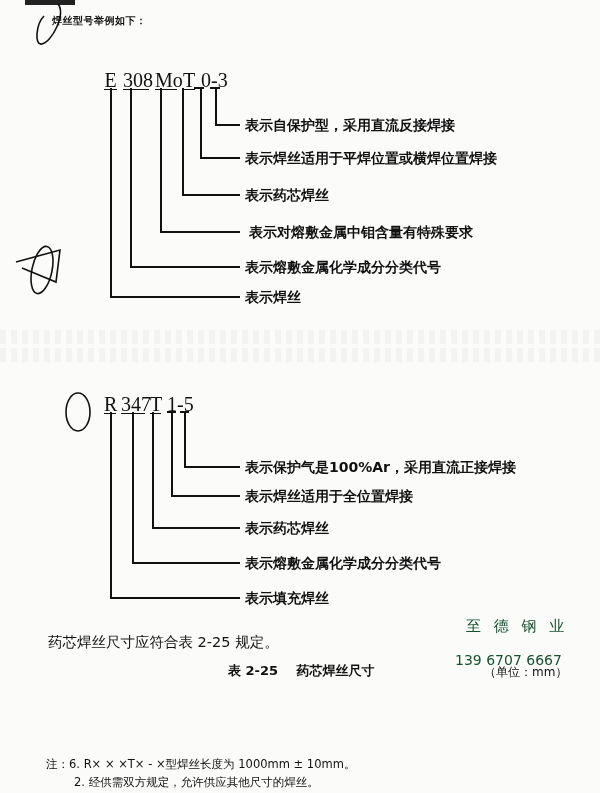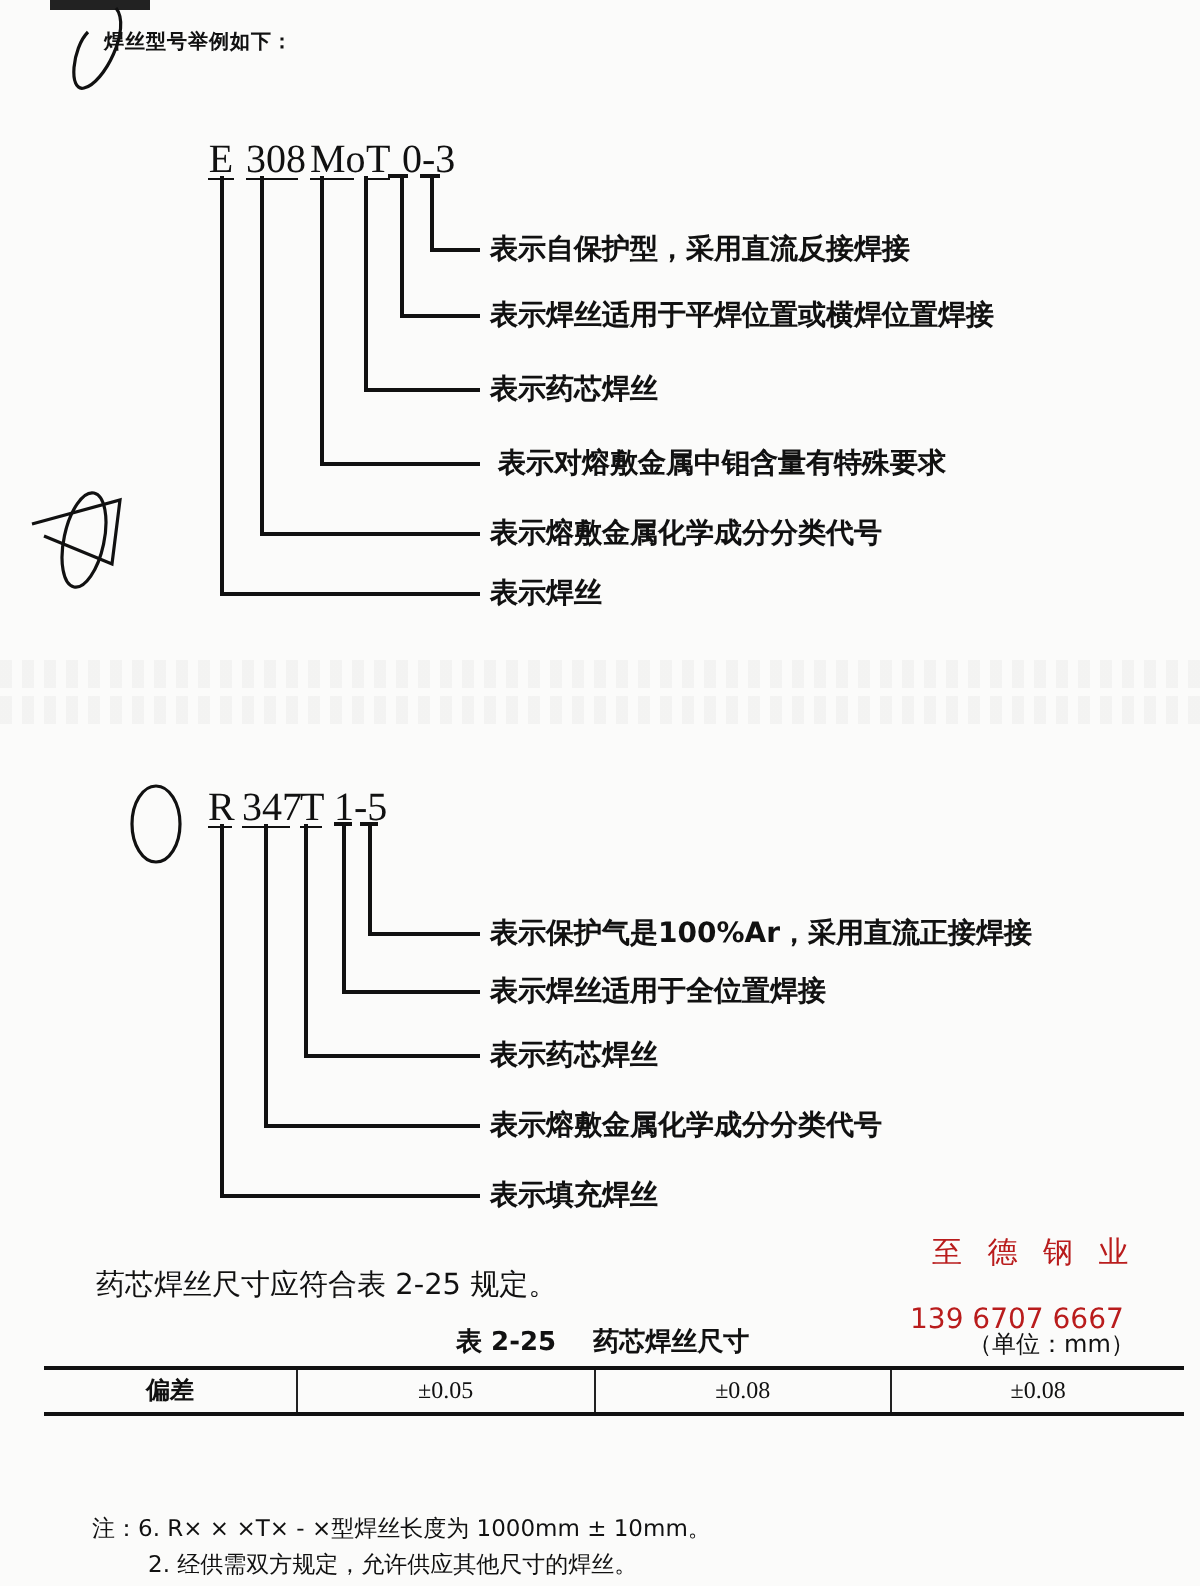--- a/index.html
+++ b/index.html
@@ -26,21 +26,21 @@
   .cap { font-size: 13px; font-weight: bold; font-family: "DejaVu Sans", sans-serif; white-space: nowrap; }
   table.sizes {
     position: absolute; left: 22px; top: 683px; width: 570px;
     border-collapse: collapse; font-size: 12px; font-family: "Liberation Serif", serif;
     border-top: 2px solid #111; border-bottom: 2px solid #111;
   }
   table.sizes td { border: 1px solid #222; text-align: center; height: 21px; padding: 0 2px; }
   table.sizes tr td:first-child { border-left: none; font-family: "DejaVu Sans", sans-serif; font-weight: bold; font-size: 12px; width: 122px; }
   table.sizes tr td:last-child { border-right: none; }
   .note { font-size: 11.5px; font-family: "DejaVu Sans", sans-serif; white-space: nowrap; }
-  .stamp { position: absolute; color: #b91c1c; font-family: "DejaVu Sans", sans-serif; white-space: nowrap; }
+  .stamp { position: absolute; color: #14532d; font-family: "DejaVu Sans", sans-serif; white-space: nowrap; }
 </style>
 </head>
 <body>
 
 <div class="top-bar"></div>
 <div class="bleed" style="top:330px;"></div>
 <div class="bleed" style="top:348px;"></div>
 
 <svg class="mark" style="left:32px;top:2px;" width="34" height="46" viewBox="0 0 34 46">
   <path d="M26 2 C34 12, 20 40, 10 42 C2 44, 4 22, 12 14" fill="none" stroke="#111" stroke-width="1.6"></path>
@@ -115,23 +115,17 @@
 <div class="stamp" style="left:455px;top:652px;font-size:14px;">139 6707 6667</div>
 
 <div class="abs cap" style="left:228px;top:662px;">
   <span>表 2-25</span>
   <span style="margin-left:14px;">药芯焊丝尺寸</span>
 </div>
 <div class="abs cap" style="left:484px;top:664px;font-weight:normal;font-size:12px;">（单位：mm）</div>
 
 <table class="sizes">
   <tbody>
-  <tr>
-    <td>偏差</td>
-    <td>±0.05</td>
-    <td>±0.08</td>
-    <td>±0.08</td>
-  </tr>
 </tbody>
   </table>
 
 <div class="abs note" style="left:46px;top:757px;">注：6. R× × ×T× - ×型焊丝长度为 1000mm ± 10mm。</div>
 <div class="abs note" style="left:74px;top:775px;">2. 经供需双方规定，允许供应其他尺寸的焊丝。</div>
 
 </body></html>

